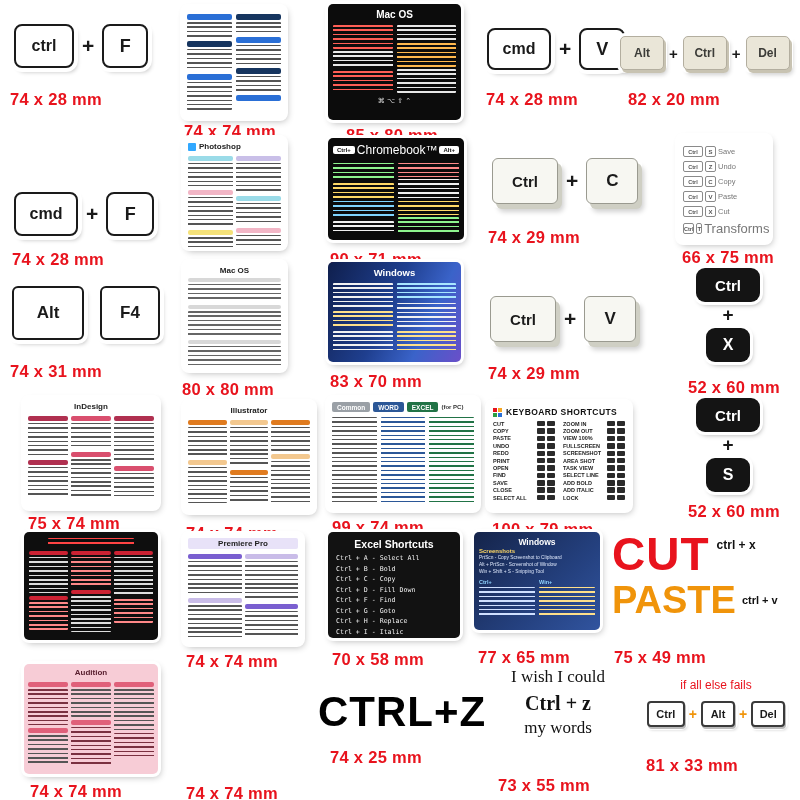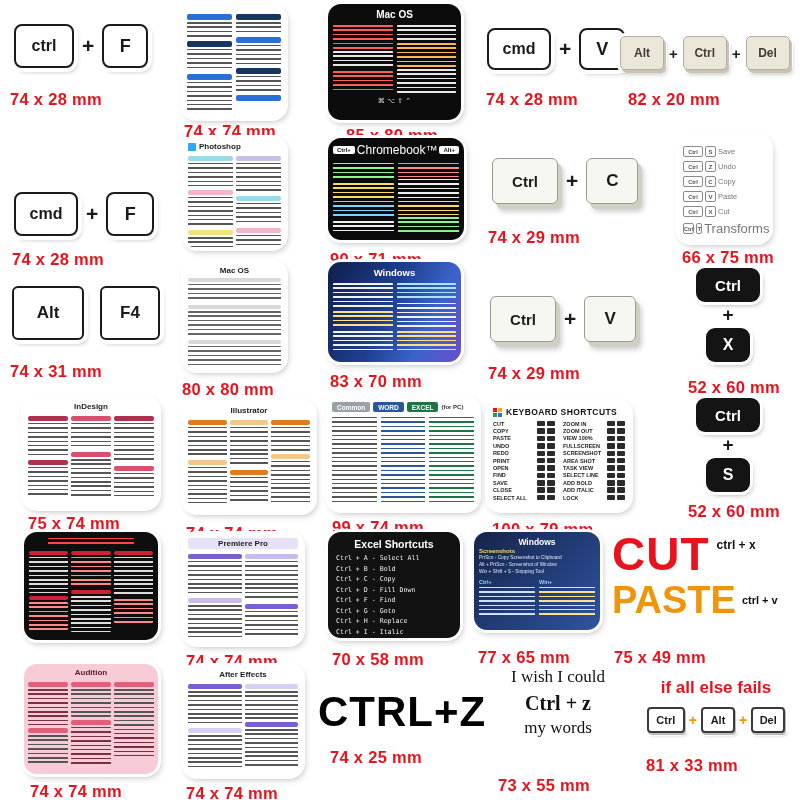--- a/index.html
+++ b/index.html
@@ -20,21 +20,21 @@
   .kc.beige { background:#eae6d8; border:1px solid #b3ae9f; border-radius:5px; color:#3c3c38;
         font-weight:600; box-shadow:2px 3px 0 #c8c3b2, 0 0 0 3px #fff, 3px 5px 4px rgba(0,0,0,.18); }
   .kc.dark { background:#141414; color:#fff; border:none; border-radius:9px;
         box-shadow:0 0 0 3px #fff, 2px 3px 5px rgba(0,0,0,.35); }
   .kc.mini { border:1px solid #8a8a8a; border-radius:2px; box-shadow:none; color:#555;
         font-weight:700; background:#fff; }
   .kc.fails { border:2px solid #3a3a3a; border-radius:4px; box-shadow:1px 2px 0 #bbb, 0 0 0 3px #fff, 2px 3px 3px rgba(0,0,0,.2); }
   .plus { font-weight:700; color:#1a1a1a; padding:0 8px; font-size:21px; }
 
   
-  .card { position:absolute; border-radius:13px; background:#fff;
+  .card { position:absolute; border-radius:5px; background:#fff;
           box-shadow:0 0 0 3px #fff, 2px 3px 7px rgba(0,0,0,.3); overflow:hidden; }
   .ft  { background-image:repeating-linear-gradient(to bottom, currentColor 0px, currentColor 1.5px,
           transparent 1.5px, transparent 4.4px); margin:2px 0; border-radius:1px; }
   .hdr { height:6px; border-radius:2px; margin:2.5px 0; }
   .cols { display:flex; gap:4px; }
   .col  { flex:1; min-width:0; }
   .ctitle { font-weight:700; text-align:center; color:#222; }
   .pill  { background:#fff; color:#111; font-size:6px; font-weight:700; padding:1px 4px; border-radius:2px; }
   .pillh { font-size:6.5px; font-weight:700; padding:1.5px 5px; border-radius:2px; }
 
@@ -576,53 +576,36 @@
       </div>
       <div class="col">
         <div class="hdr" style="background:#e0607a;height:5px;"></div>
         <div class="ft" style="height:42px;color:#555;"></div>
         <div class="ft" style="height:24px;color:#7a3040;"></div>
       </div>
     </div>
   </div>
   <div class="dim" style="left:30px;top:782px;">74 x 74 mm</div>
 
-  <div class="card" style="left:184px;top:666px;width:118px;height:110px;padding:4px;">
-    <div class="ctitle" style="font-size:8px;">After Effects</div>
-    <div class="cols" style="margin-top:2px;gap:3px;">
-      <div class="col">
-        <div class="hdr" style="background:#7a5fd0;height:5px;"></div>
-        <div class="ft" style="height:34px;color:#555;"></div>
-        <div class="hdr" style="background:#d9cff2;height:5px;"></div>
-        <div class="ft" style="height:34px;color:#555;"></div>
-      </div>
-      <div class="col">
-        <div class="hdr" style="background:#d9cff2;height:5px;"></div>
-        <div class="ft" style="height:28px;color:#555;"></div>
-        <div class="hdr" style="background:#7a5fd0;height:5px;"></div>
-        <div class="ft" style="height:40px;color:#555;"></div>
-      </div>
-    </div>
-  </div>
   <div class="dim" style="left:186px;top:784px;">74 x 74 mm</div>
 
   <div style="position:absolute;left:318px;top:688px;">
     <span style="font-size:42px;font-weight:900;color:#000;letter-spacing:1px;">CTRL+Z</span>
   </div>
   <div class="dim" style="left:330px;top:748px;">74 x 25 mm</div>
 
   <div style="position:absolute;left:490px;top:666px;width:136px;text-align:center;color:#111;font-family:'Liberation Serif',serif;">
     <div style="font-size:17px;line-height:1.35;">I wish I could</div>
     <div style="font-size:20px;font-weight:700;line-height:1.4;">Ctrl + z</div>
     <div style="font-size:17px;line-height:1.35;">my words</div>
   </div>
   <div class="dim" style="left:498px;top:776px;">73 x 55 mm</div>
 
   <div style="position:absolute;left:638px;top:678px;width:156px;text-align:center;">
-    <div style="font-size:17px;font-weight:700;color:#e8131d;">if all else fails</div>
+    <div style="font-size:12px;font-weight:400;color:#e8131d;">if all else fails</div>
     <div style="display:flex;align-items:center;justify-content:center;margin-top:9px;">
       <div class="kc fails" style="width:38px;height:26px;font-size:11px;">Ctrl</div>
       <div class="plus" style="padding:0 4px;font-size:14px;color:#f0940a;">+</div>
       <div class="kc fails" style="width:34px;height:26px;font-size:11px;">Alt</div>
       <div class="plus" style="padding:0 4px;font-size:14px;color:#f0940a;">+</div>
       <div class="kc fails" style="width:34px;height:26px;font-size:11px;">Del</div>
     </div>
   </div>
   <div class="dim" style="left:646px;top:756px;">81 x 33 mm</div>
 

